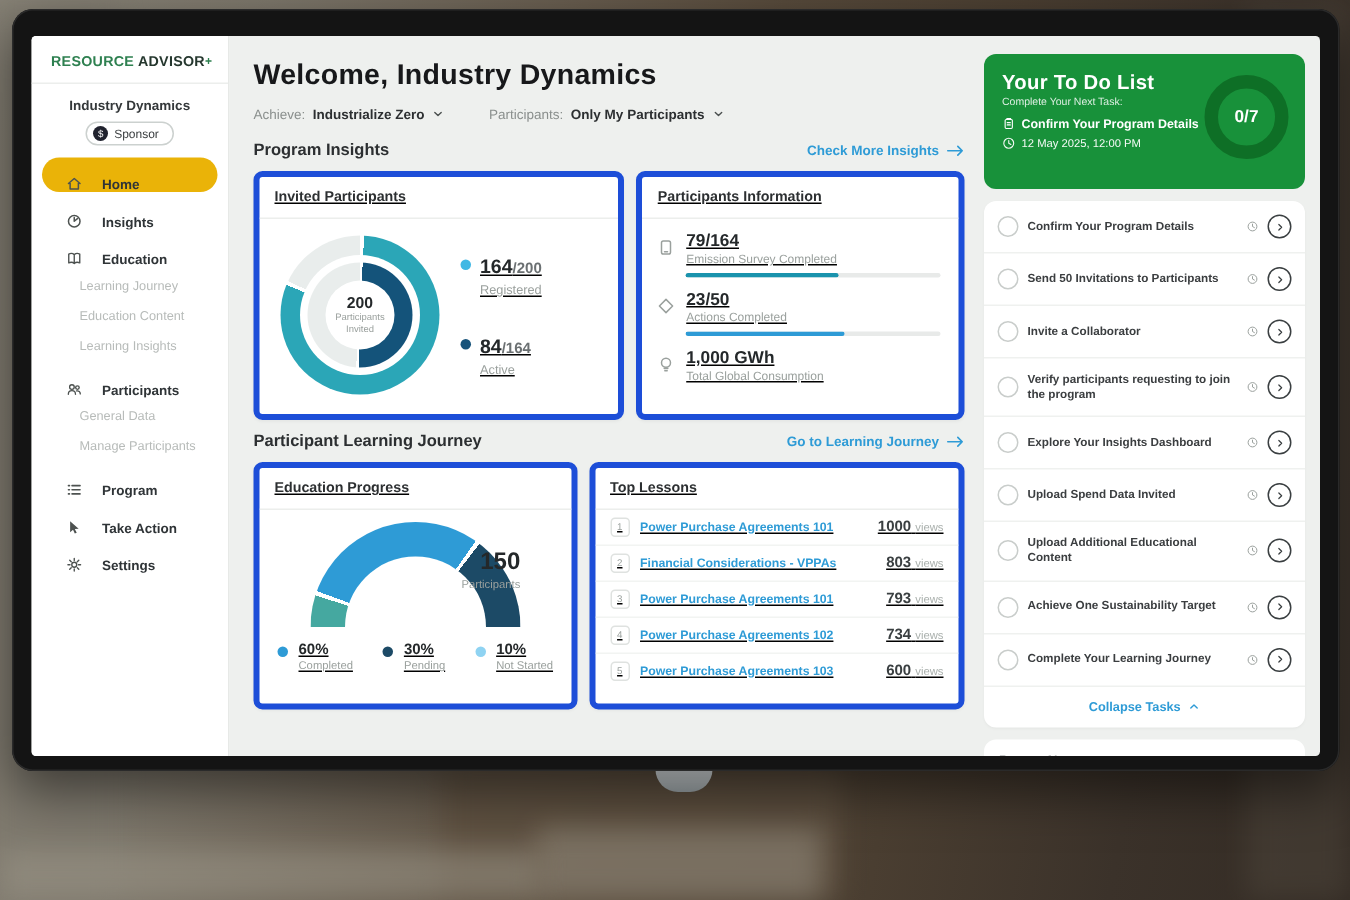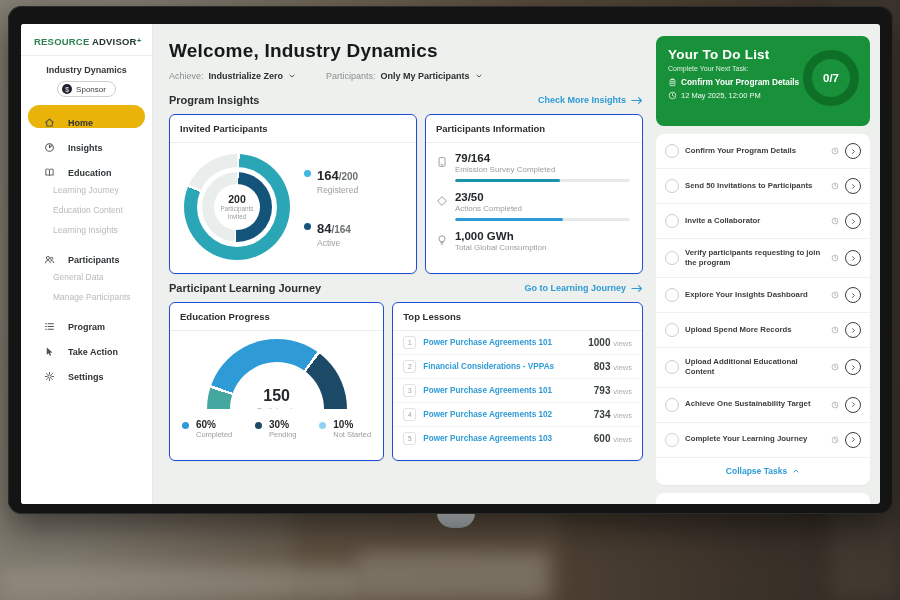--- a/index.html
+++ b/index.html
@@ -46,21 +46,21 @@
   .filter{display:flex;align-items:center;gap:5px;cursor:pointer;}
   .filter b{color:#2c2f31;}
   .ic{display:inline-block;vertical-align:middle;}
   .chev{width:8px;height:8px;color:#4c5150;}
   .section-head{display:flex;justify-content:space-between;align-items:center;margin:8px 0 8px;}
   .section-title{font-size:11px;font-weight:bold;color:#2c2f31;}
   .link{display:flex;align-items:center;gap:5px;font-size:9px;font-weight:bold;color:#2e9bd6;cursor:pointer;}
   .link .ic{width:12px;height:9px;color:#2e9bd6;}
 
   .cards-row{display:flex;gap:8px;}
-  .card{background:#fff;border:1px solid #1d4ed8;border-radius:6px;box-shadow:0 1px 2px rgba(0,0,0,.04);overflow:hidden;}
+  .card{background:#fff;border:4px solid #1d4ed8;border-radius:6px;box-shadow:0 1px 2px rgba(0,0,0,.04);overflow:hidden;text-decoration:underline;}
   .card-head{padding:8px 10px;border-bottom:1px solid #eceeec;font-size:9.5px;font-weight:bold;color:#2c2f31;}
 
   
   .card-invited{width:248px;height:158px;}
   .invited-body{display:flex;align-items:center;gap:14px;padding:11px 8px 10px 14px;}
   .donut{position:relative;width:106px;height:106px;flex:none;}
   .donut>div{position:absolute;border-radius:50%;}
   .d-outer{inset:0;}
   .d-gap1{inset:13px;background:#fff;}
   .d-inner{inset:18px;}
@@ -84,21 +84,21 @@
   .metric-lab{font-size:8px;color:#9aa09d;margin-top:1px;}
   .bar{margin-top:5px;height:3px;border-radius:2px;background:#e8eae9;overflow:hidden;}
   .bar-fill{height:100%;border-radius:2px;}
 
   
   .card-edu{width:216px;height:157px;}
   .gauge-wrap{position:relative;padding-top:8px;}
   .gauge{position:relative;width:140px;height:70px;overflow:hidden;margin:0 auto;}
   .gauge-arc{position:absolute;left:0;top:0;width:140px;height:140px;border-radius:50%;}
   .gauge-hole{position:absolute;left:23px;top:23px;width:94px;height:94px;border-radius:50%;background:#fff;}
-  .gauge-center{position:absolute;left:0;right:0;top:48px;text-align:center;}
+  .gauge-center{position:absolute;left:0;right:0;top:18px;text-align:right;}
   .g-val{font-size:16px;font-weight:bold;color:#24282a;}
   .g-lab{font-size:7.5px;color:#9aa09d;margin-top:1px;}
   .edu-legend{display:flex;justify-content:space-between;padding:10px 12px 0;}
   .eleg{display:flex;gap:7px;align-items:flex-start;}
   .eleg .leg-dot{margin-top:3px;}
   .eleg-val{font-size:10px;font-weight:bold;color:#24282a;}
   .eleg-lab{font-size:7.5px;color:#9aa09d;}
 
   
   .card-lessons{width:252px;height:157px;}
@@ -563,21 +563,21 @@
                   <use href="#i-clock"></use>
                 </svg>
                 <span class="task-go">
                   <svg class="ic">
                     <use href="#i-chev-right"></use>
                   </svg>
                 </span>
               </div>
               <div class="task-row">
                 <span class="task-check"></span>
-                <span class="task-label">Upload Spend More Records</span>
+                <span class="task-label">Upload Spend Data Invited</span>
                 <svg class="task-clock">
                   <use href="#i-clock"></use>
                 </svg>
                 <span class="task-go">
                   <svg class="ic">
                     <use href="#i-chev-right"></use>
                   </svg>
                 </span>
               </div>
               <div class="task-row">

